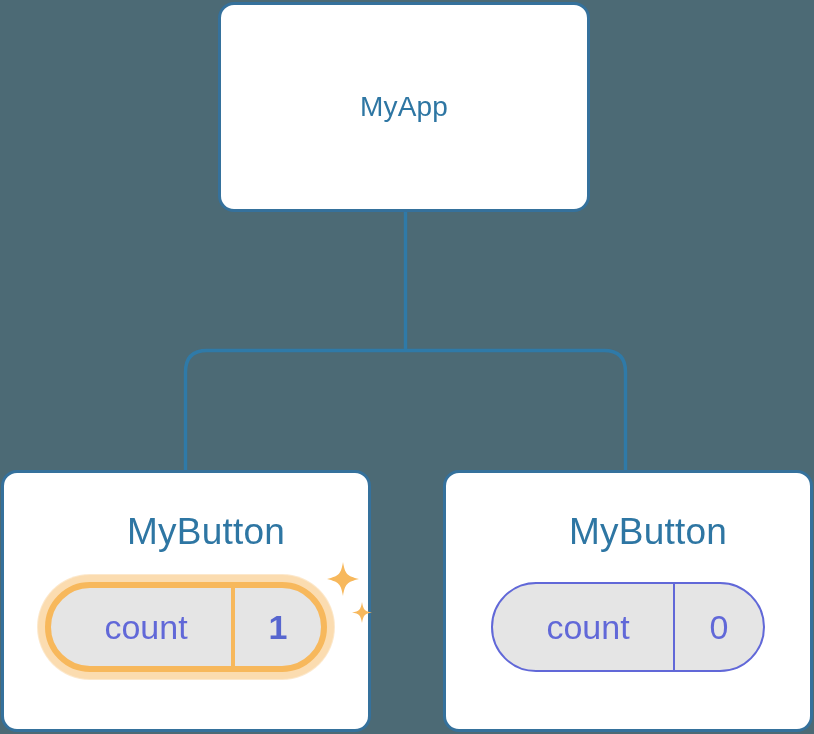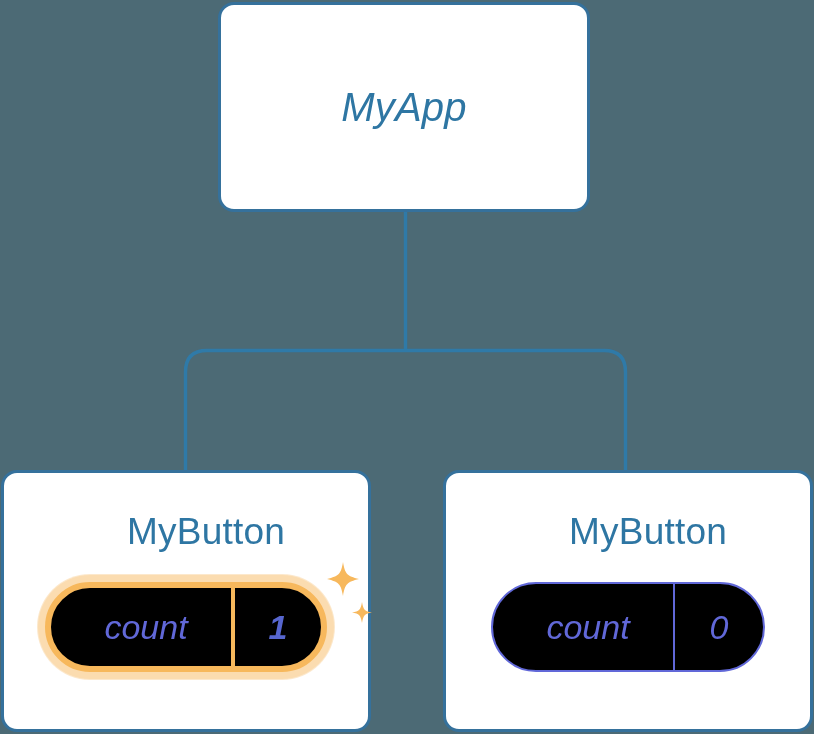--- a/index.html
+++ b/index.html
@@ -47,23 +47,22 @@
   }
 
   #card-root {
     left: 218px;
     top: 2px;
     width: 372px;
     height: 210px;
     justify-content: center;
   }
   #card-root .card-title {
-    font-size: 40px;
+    font-size: 28px;
     line-height: 1;
-    font-style: italic;
   }
 
   #card-child-a {
     left: 1px;
     top: 470px;
     width: 370px;
     height: 262px;
     padding-top: 40px;
   }
   #card-child-b {
@@ -86,23 +85,22 @@
     margin-top: 32px;
   }
   .pill {
     position: relative;
     display: flex;
     align-items: stretch;
     height: 90px;
     border: 2px solid #6168d8;
     border-radius: 48px;
     box-sizing: border-box;
-    background: #000000;
+    background: #e5e5e5;
     overflow: hidden;
-    font-style: italic;
   }
   .pill-key,
   .pill-val {
     display: flex;
     align-items: center;
     justify-content: center;
     color: #6168d8;
     font-size: 34px;
     line-height: 1;
     user-select: none;

